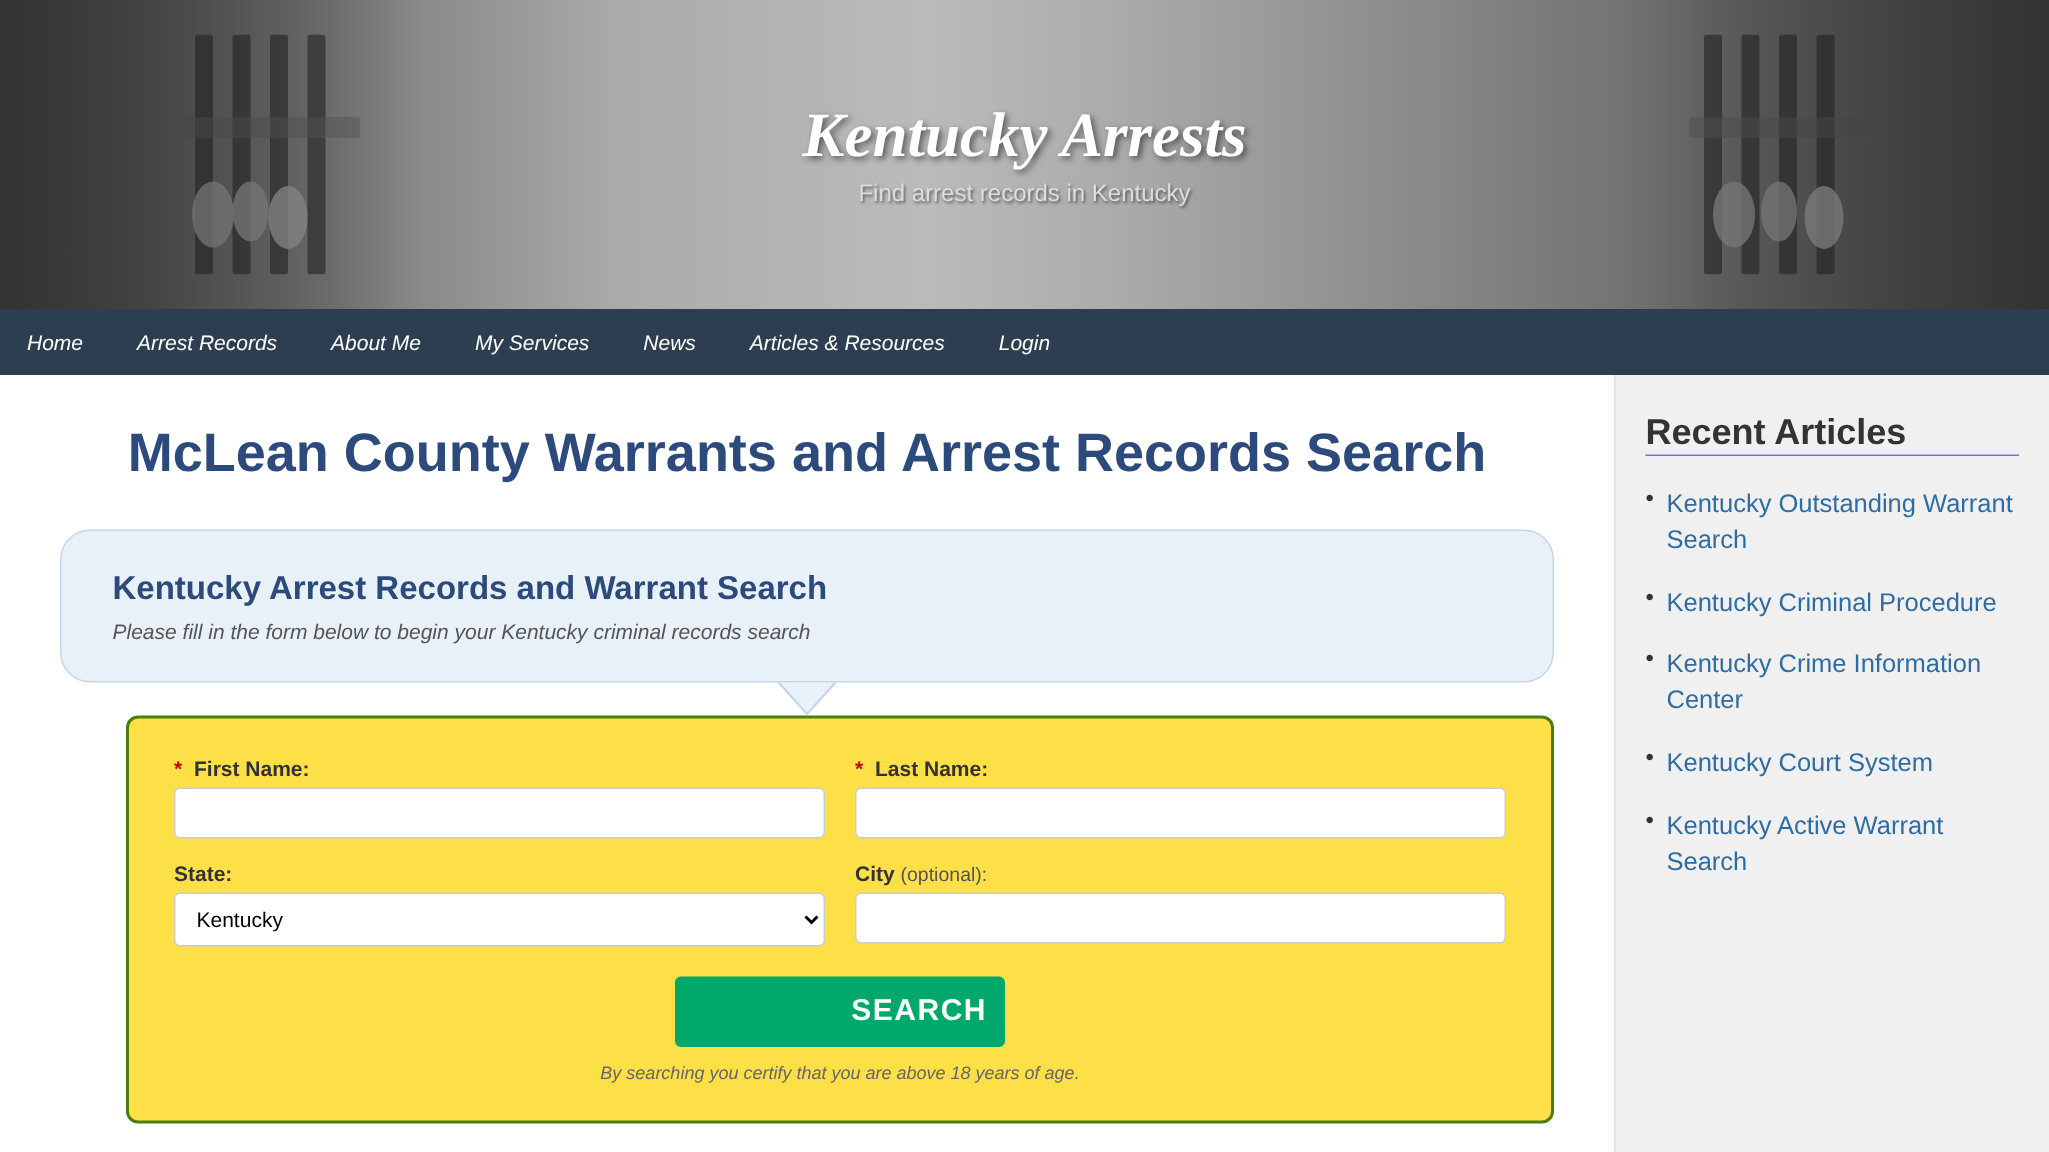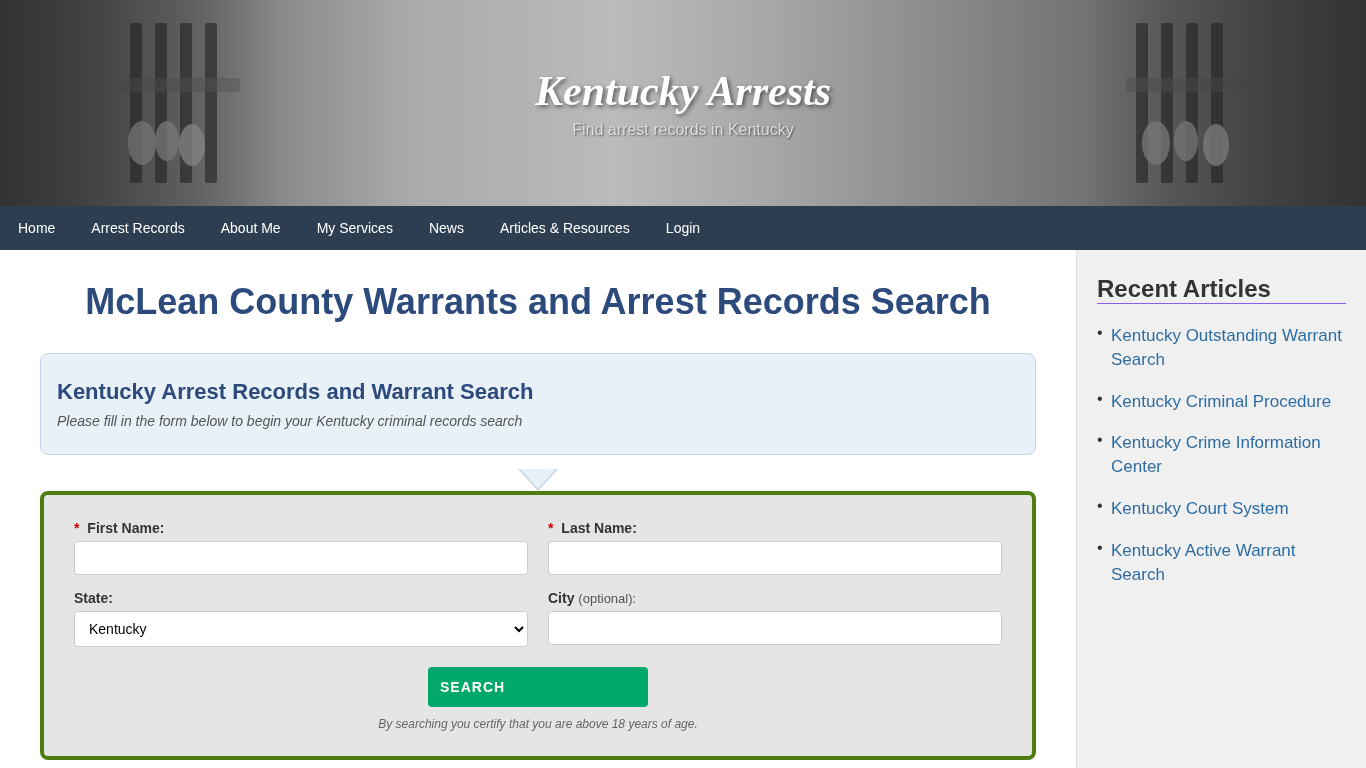--- a/index.html
+++ b/index.html
@@ -76,20 +76,21 @@
       display: flex;
       align-items: stretch;
     }
     nav a {
       color: #fff;
       text-decoration: none;
       padding: 14px 18px;
       font-size: 14px;
       display: block;
       transition: background 0.2s;
+      font-style: italic;
     }
 
     
     .page-wrapper {
       display: flex;
       max-width: 1366px;
       margin: 0 auto;
       background: #fff;
     }
     .main-content {
@@ -112,23 +113,23 @@
       color: #2c4a7c;
       text-align: center;
       margin-bottom: 30px;
       line-height: 1.2;
     }
 
     
     .search-box {
       background: #e8f0f8;
       border: 1px solid #c5d5e8;
-      border-radius: 8px;
-      padding: 25px 16px;
-      margin-bottom: 14px;
+      border-radius: 20px;
+      padding: 25px 34px;
+      margin-bottom: 0;
     }
     .search-box-title {
       font-size: 22px;
       font-weight: bold;
       color: #2c4a7c;
       margin-bottom: 8px;
     }
     .search-box-subtitle {
       font-style: italic;
       color: #555;
@@ -152,25 +153,26 @@
       height: 0;
       border-left: 18px solid transparent;
       border-right: 18px solid transparent;
       border-top: 20px solid #e8f0f8;
       top: -22px;
       left: -18px;
     }
 
     
     .form-wrapper {
-      border: 4px solid #4d7c0f;
+      border: 2px solid #4d7c0f;
       border-radius: 8px;
       padding: 25px 30px;
       margin-top: 0;
-      background: #e5e5e5;
+      background: #fde047;
+      margin-left: 44px;
     }
     .form-row {
       display: flex;
       gap: 20px;
       margin-bottom: 15px;
     }
     .form-group {
       flex: 1;
     }
     .form-label {
@@ -202,25 +204,25 @@
     }
     .search-btn {
       display: block;
       width: 220px;
       margin: 20px auto 10px;
       padding: 12px;
       background: #00a86b;
       color: #fff;
       border: none;
       border-radius: 4px;
-      font-size: 14px;
+      font-size: 20px;
       font-weight: bold;
       letter-spacing: 1px;
       cursor: pointer;
-      text-align: left;
+      text-align: right;
     }
     .form-disclaimer {
       text-align: center;
       font-size: 12px;
       color: #666;
       margin-top: 5px;
       font-style: italic;
     }
 
     

